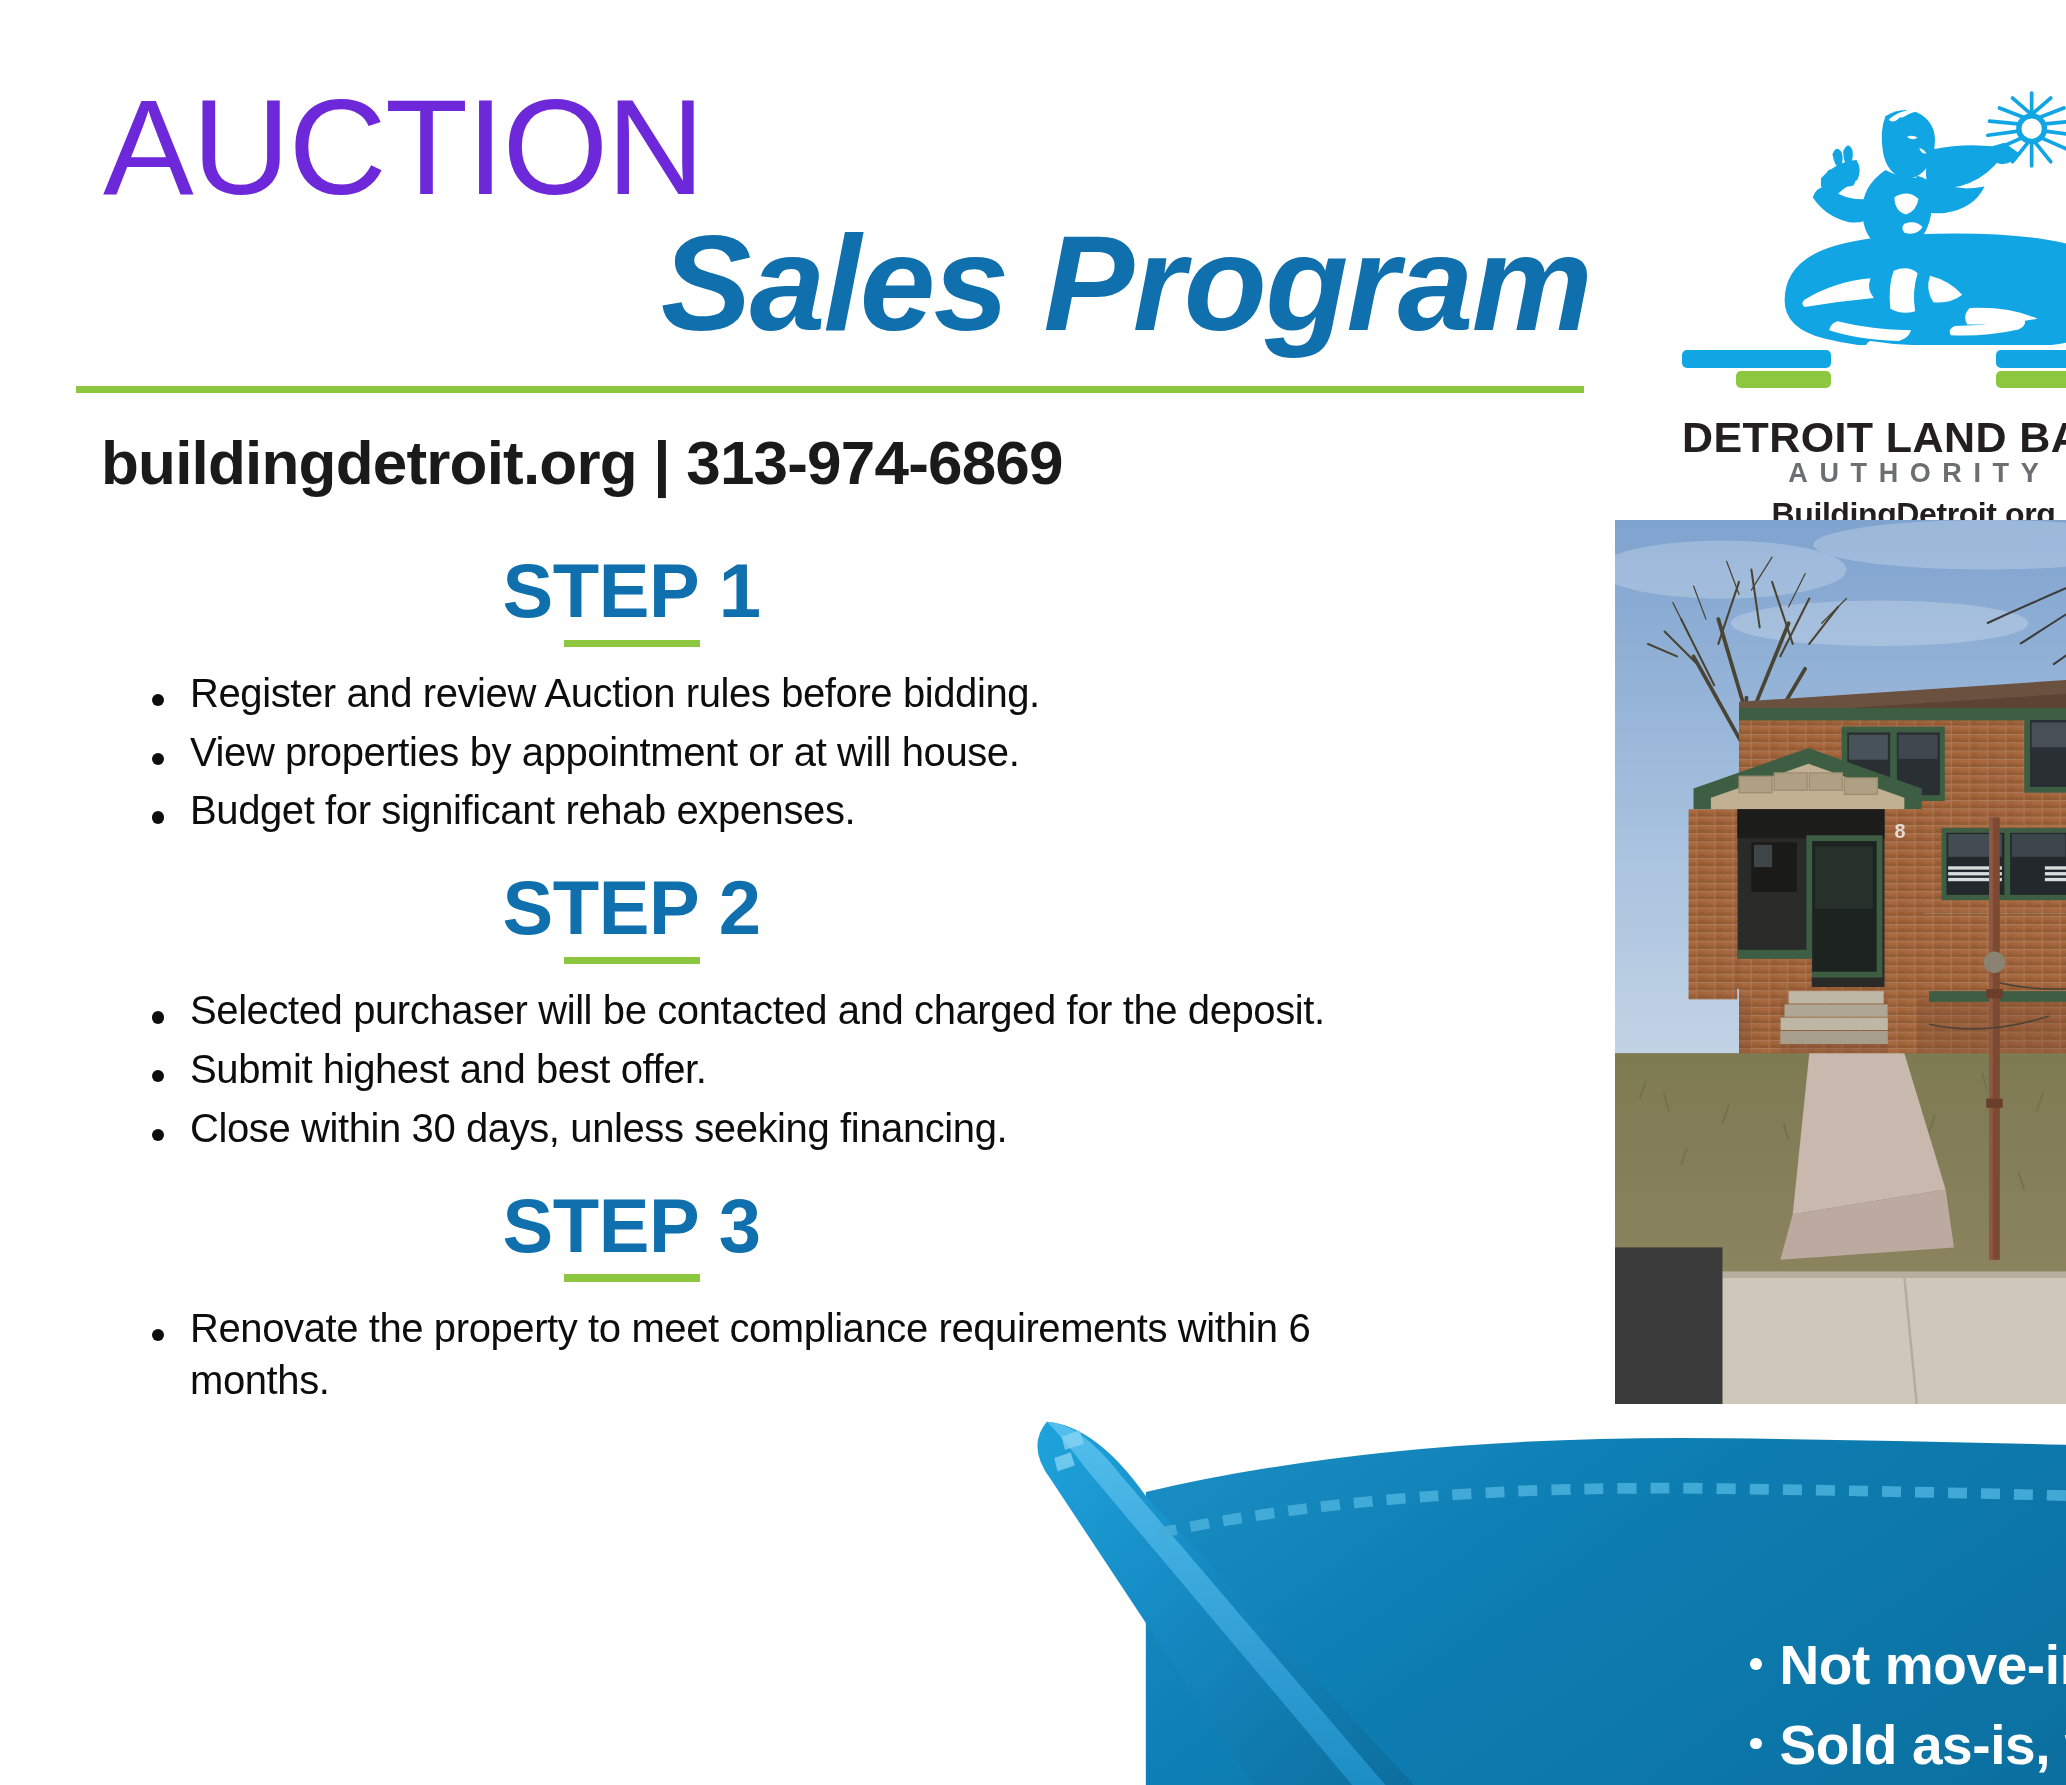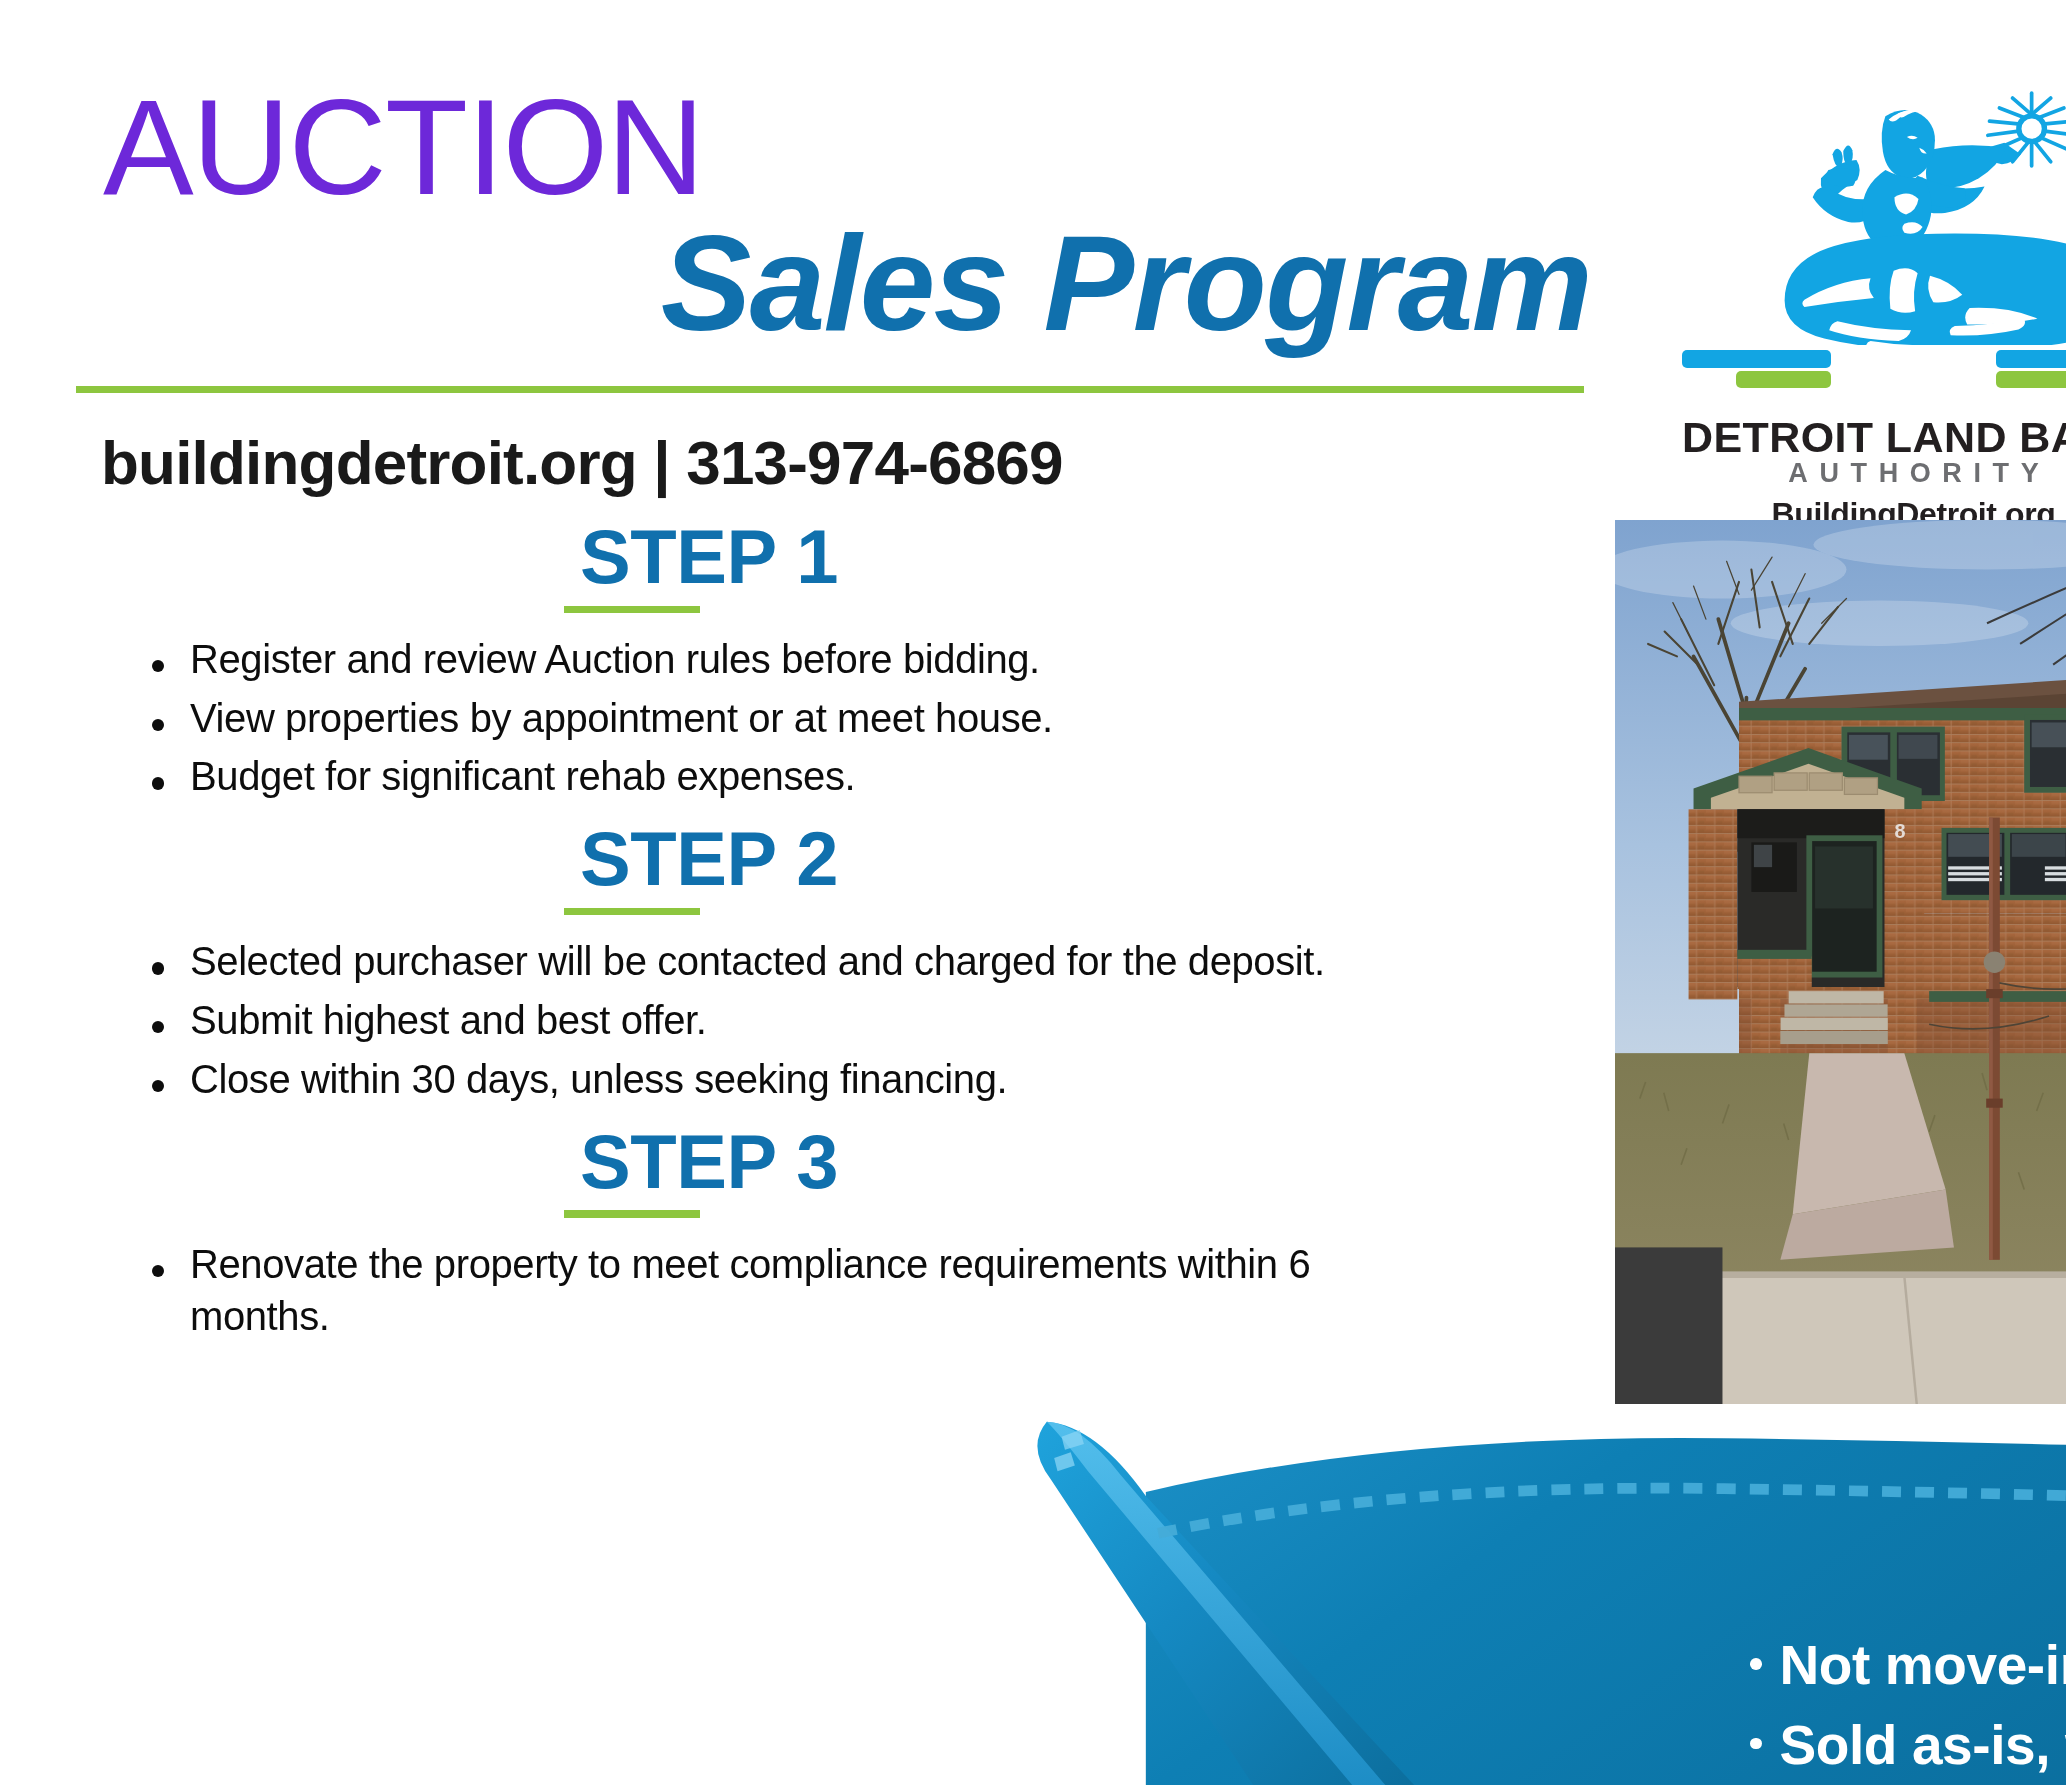--- a/index.html
+++ b/index.html
@@ -140,23 +140,24 @@
 
   
   .steps {
     position: absolute;
     left: 136px;
     top: 519px;
     width: 1302px;
   }
   .step { margin-bottom: 19px; }
   .step-head {
-    text-align: right;
+    text-align: center;
     width: 413px;
     margin-left: 289px;
+    margin-top: 34px;
   }
   .step-title {
     font-size: 76px;
     font-weight: 800;
     letter-spacing: -0.4px;
     color: #1070AD;
     line-height: 1.0;
     font-family: "Liberation Sans", sans-serif;
   }
   .step-underline {
@@ -350,21 +351,21 @@
 
   <div class="steps">
 
     <div class="step">
       <div class="step-head">
         <div class="step-title">STEP 1</div>
         <div class="step-underline"></div>
       </div>
       <ul class="bullets">
         <li>Register and review Auction rules before bidding.</li>
-        <li>View properties by appointment or at meet house.</li>
+        <li>View properties by appointment or at will house.</li>
         <li>Budget for significant rehab expenses.</li>
       </ul>
     </div>
 
     <div class="step">
       <div class="step-head">
         <div class="step-title">STEP 2</div>
         <div class="step-underline"></div>
       </div>
       <ul class="bullets">

